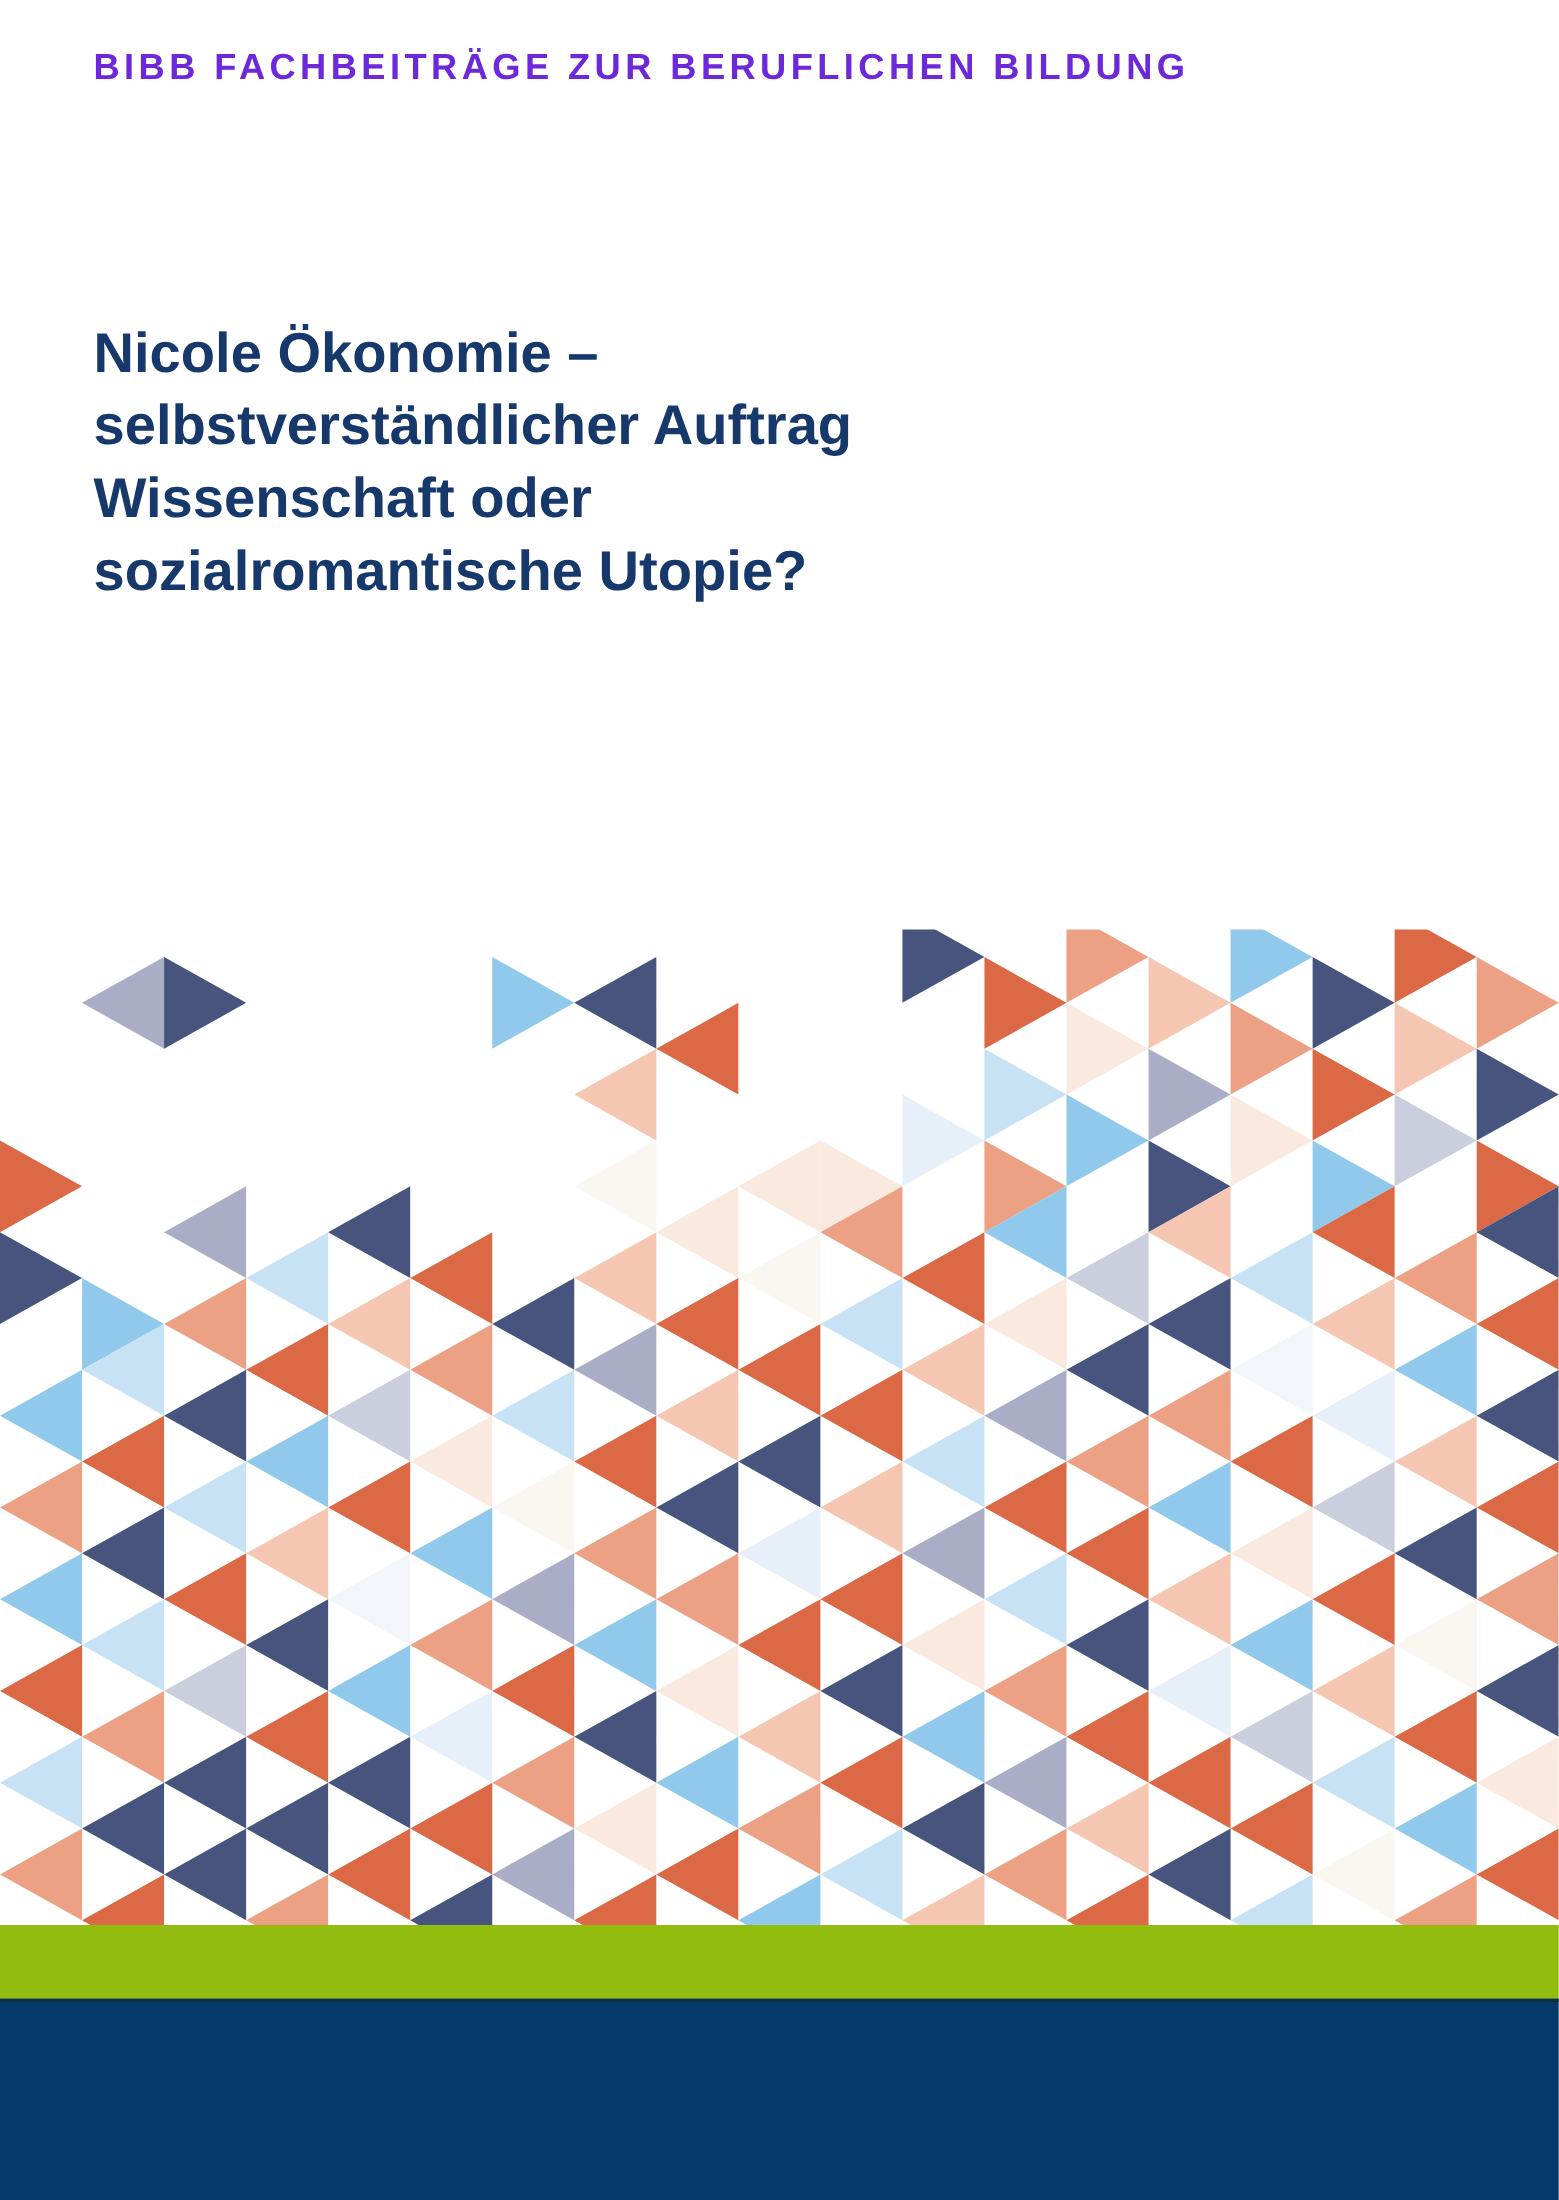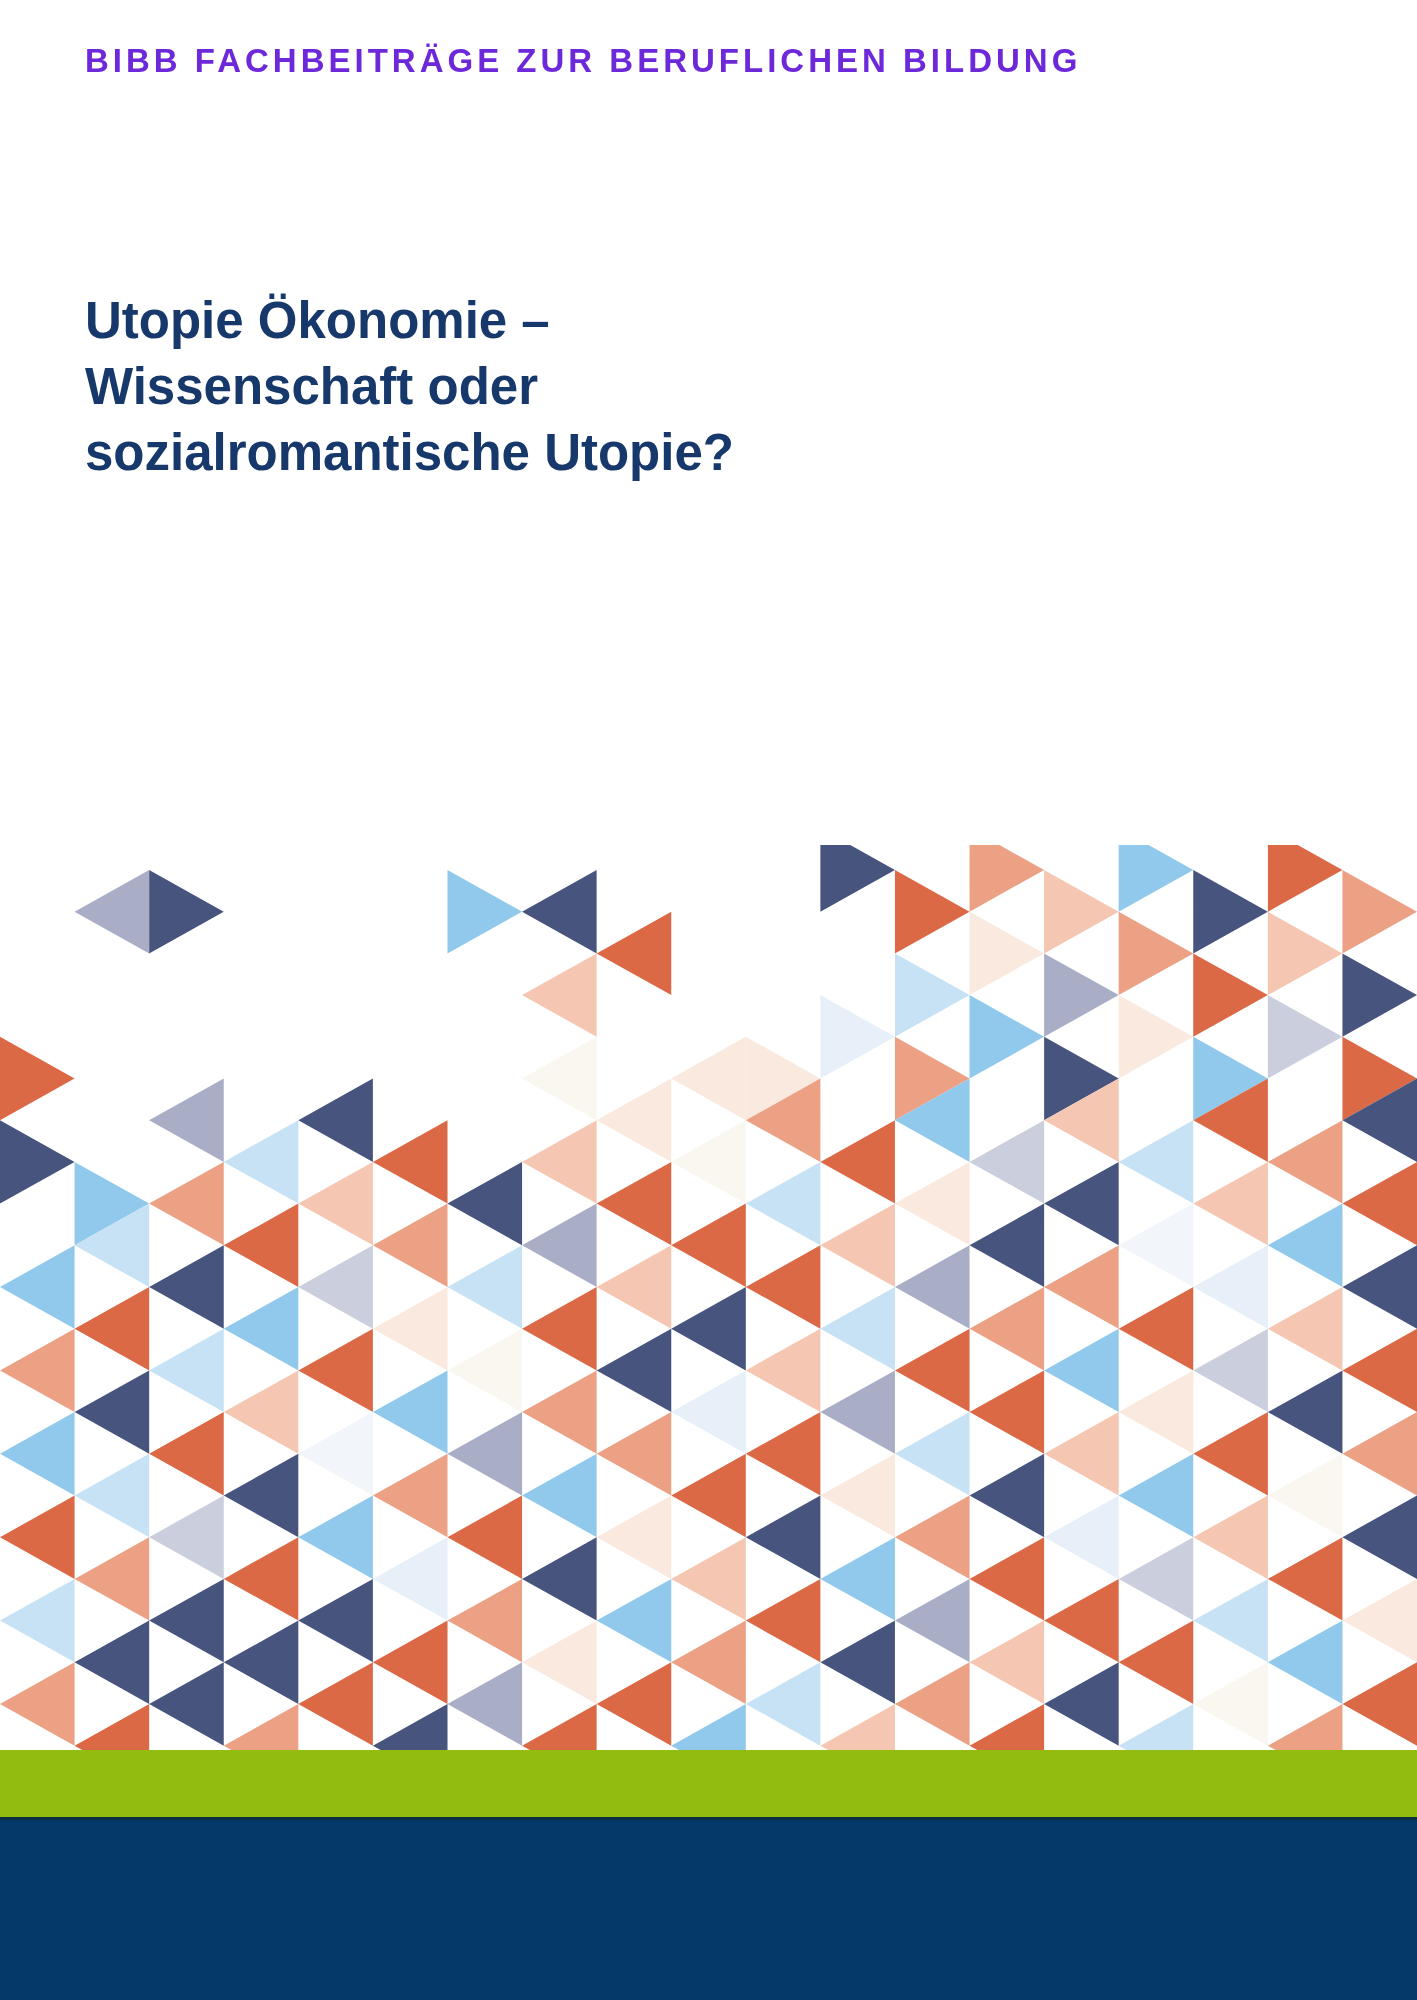--- a/index.html
+++ b/index.html
@@ -31,21 +31,22 @@
 </style>
 </head>
 <body>
 
 <div class="series-header" style="color: #6d28d9;">BIBB FACHBEITRÄGE ZUR BERUFLICHEN BILDUNG</div>
 
 <div class="authors" style="color: rgb(22, 56, 107);">
 </div>
 
 <div class="title" style="color: rgb(22, 56, 107);">
-  <div>Utopie Ökonomie –</div>
+  <div>Nicole Ökonomie –</div>
+  <div>selbstverständlicher Auftrag</div>
   <div>Wissenschaft oder</div>
   <div>sozialromantische Utopie?</div>
 </div>
 
 <div class="pattern-wrap">
   <svg id="mosaic" width="1417" height="905" viewBox="0 0 1417 905" xmlns="http://www.w3.org/2000/svg">
       <polygon points="149.16,25 149.16,108.4 74.58,66.7" fill="#A9AEC6"></polygon>
       <polygon points="149.16,25 149.16,108.4 223.74,66.7" fill="#47547E"></polygon>
       <polygon points="447.48,25 447.48,108.4 522.06,66.7" fill="#90C9EC"></polygon>
       <polygon points="596.64,25 596.64,108.4 522.06,66.7" fill="#47547E"></polygon>

